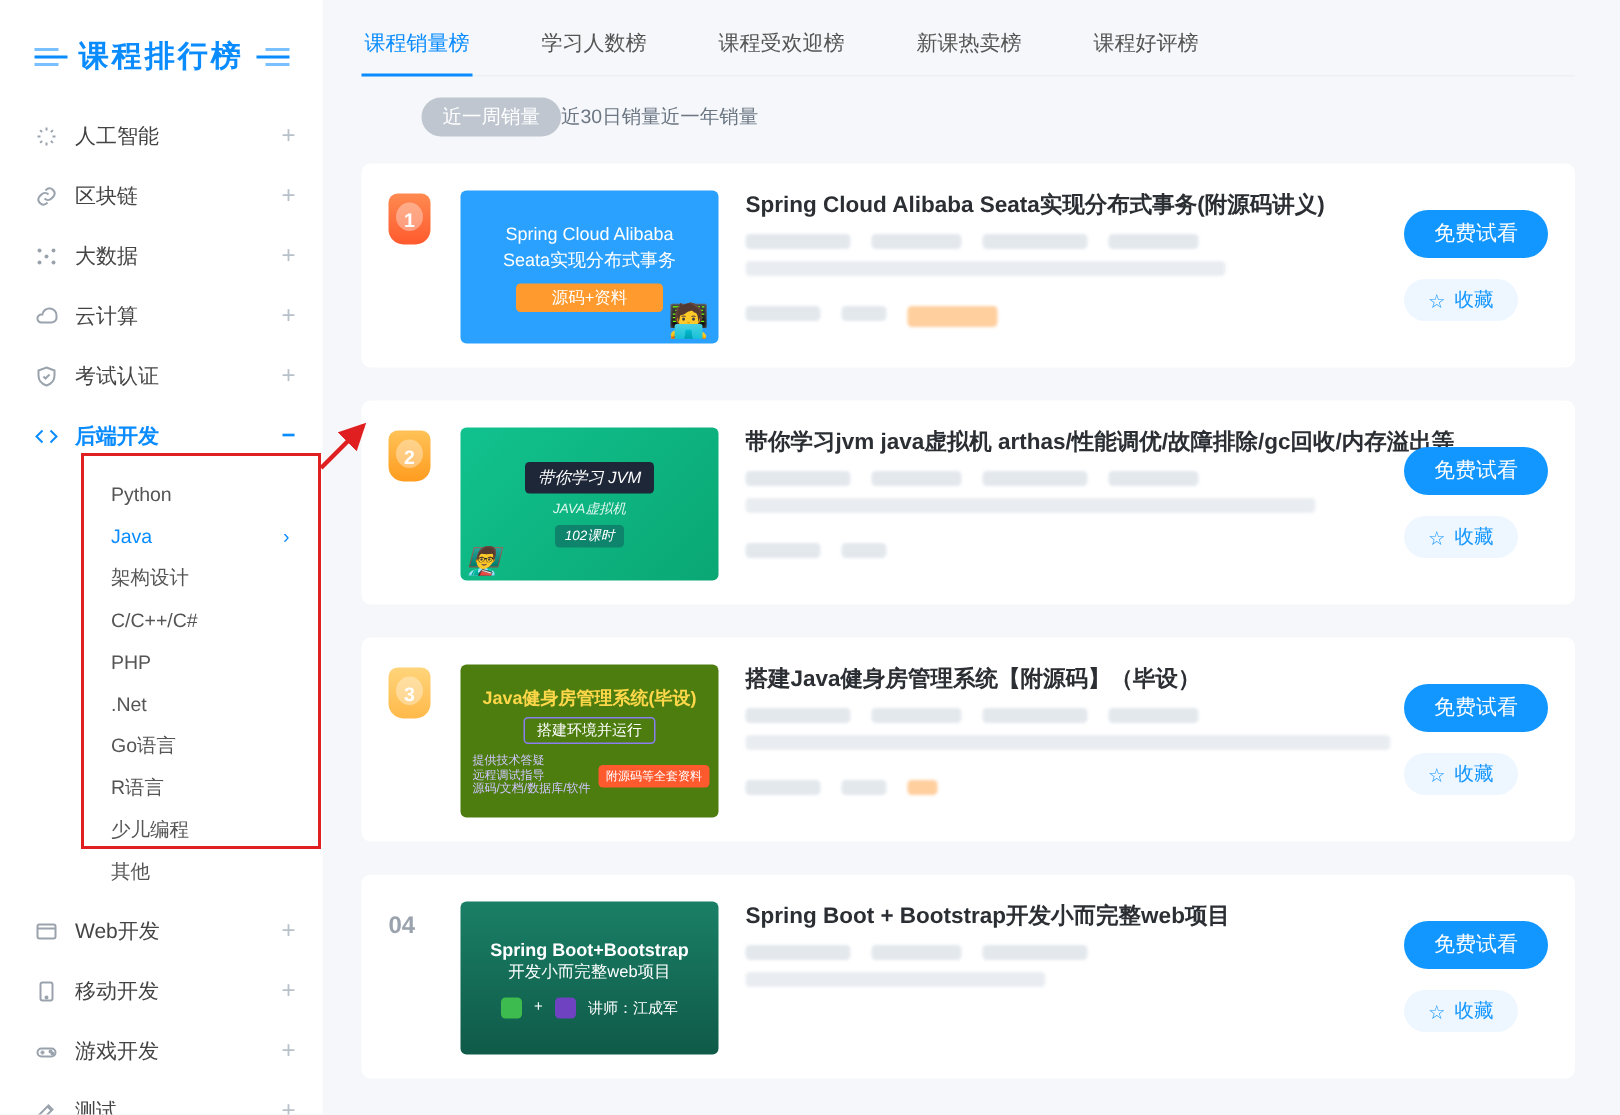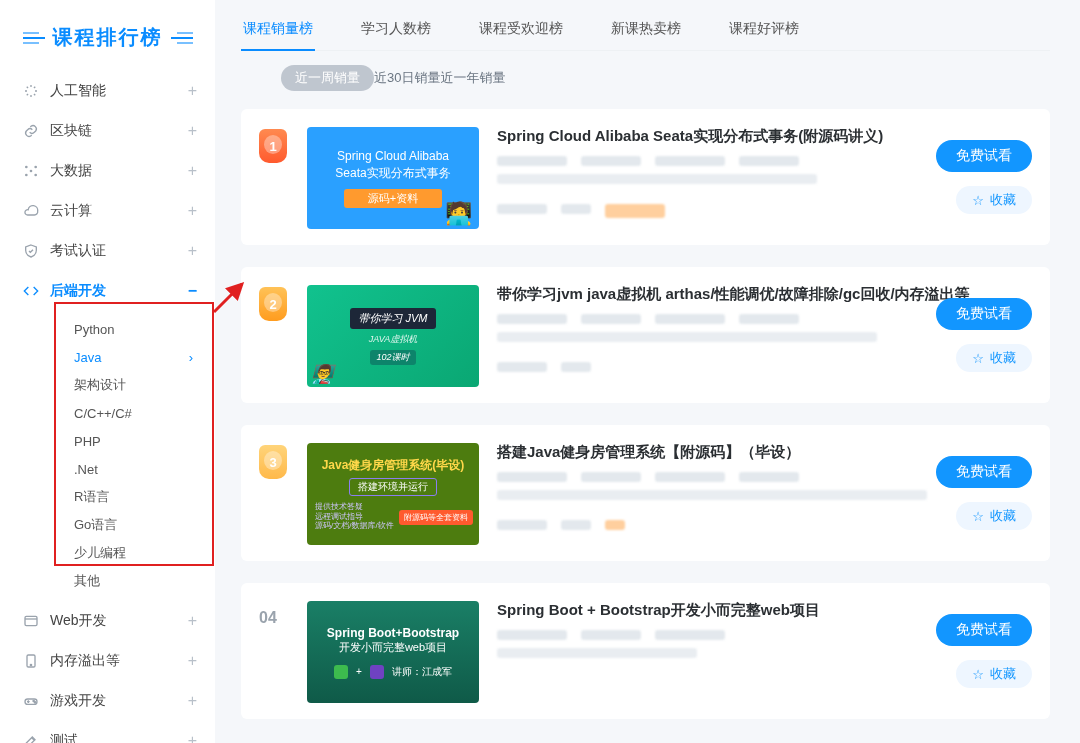--- a/index.html
+++ b/index.html
@@ -137,21 +137,21 @@
   .blur-line {
     height:10px; border-radius:3px; background:#e9edf1; margin-bottom:8px;
     filter: blur(1px);
   }
   .blur-row{ display:flex; gap:14px; margin-bottom:8px;}
   .blur-chip{ height:10px; border-radius:3px; background:#e3e8ed; filter:blur(1px);}
   .orange-chip{ background:#ffcf9e; }
 
   .course-actions {
     position:absolute; right:18px; top:50%; transform:translateY(-50%);
-    display:flex; flex-direction:column; gap:14px; align-items:flex-end;
+    display:flex; flex-direction:column; gap:14px; align-items:flex-start;
   }
   .btn-primary{
     background:#1296ff; color:#fff; border:none; border-radius:18px;
     height:32px; padding:0 20px; font-size:14px; cursor:pointer;
   }
   .btn-fav{
     background:#eef6ff; color:#1296ff; border:none; border-radius:16px;
     height:28px; padding:0 16px; font-size:13px; cursor:pointer;
     display:flex; align-items:center; gap:6px;
   }
@@ -247,24 +247,24 @@
       <div class="sub-item">
           <span>C/C++/C#</span>
         </div>
       <div class="sub-item">
           <span>PHP</span>
         </div>
       <div class="sub-item">
           <span>.Net</span>
         </div>
       <div class="sub-item">
+          <span>Go语言</span>
+        </div>
+      <div class="sub-item">
           <span>R语言</span>
-        </div>
-      <div class="sub-item">
-          <span>Go语言</span>
         </div>
       <div class="sub-item">
           <span>少儿编程</span>
         </div>
       <div class="sub-item">
           <span>其他</span>
         </div>
     </div>
 
     <div class="cat-row">
@@ -277,21 +277,21 @@
       <span>Web开发</span>
       <span class="plus">+</span>
     </div>
     <div class="cat-row">
       <span class="icon">
           <svg viewBox="0 0 24 24" fill="none" stroke="currentColor" stroke-width="2">
             <rect x="6" y="3" width="12" height="18" rx="2"></rect>
             <circle cx="12" cy="18" r="1" fill="currentColor"></circle>
           </svg>
         </span>
-      <span>内存溢出等</span>
+      <span>移动开发</span>
       <span class="plus">+</span>
     </div>
     <div class="cat-row">
       <span class="icon">
           <svg viewBox="0 0 24 24" fill="none" stroke="currentColor" stroke-width="2">
             <rect x="3" y="9" width="18" height="8" rx="4"></rect>
             <path d="M8 11v4M6 13h4"></path>
             <circle cx="16" cy="12" r="1" fill="currentColor"></circle>
             <circle cx="18" cy="14" r="1" fill="currentColor"></circle>
           </svg>

